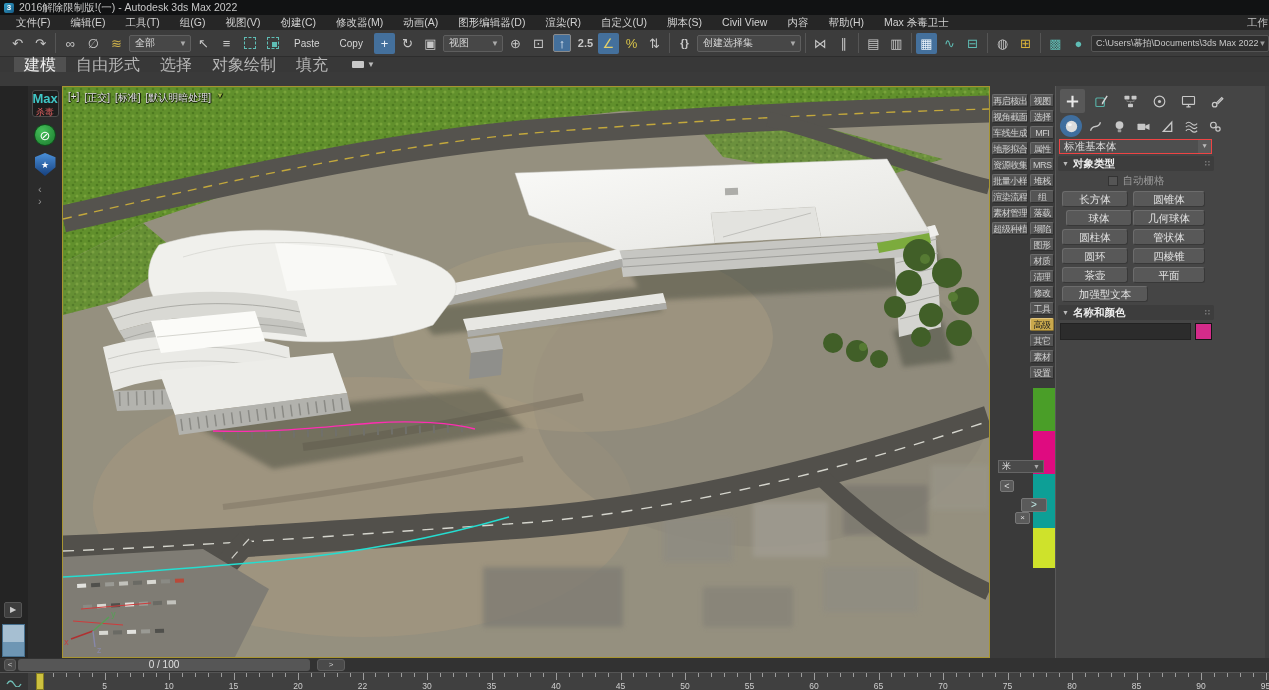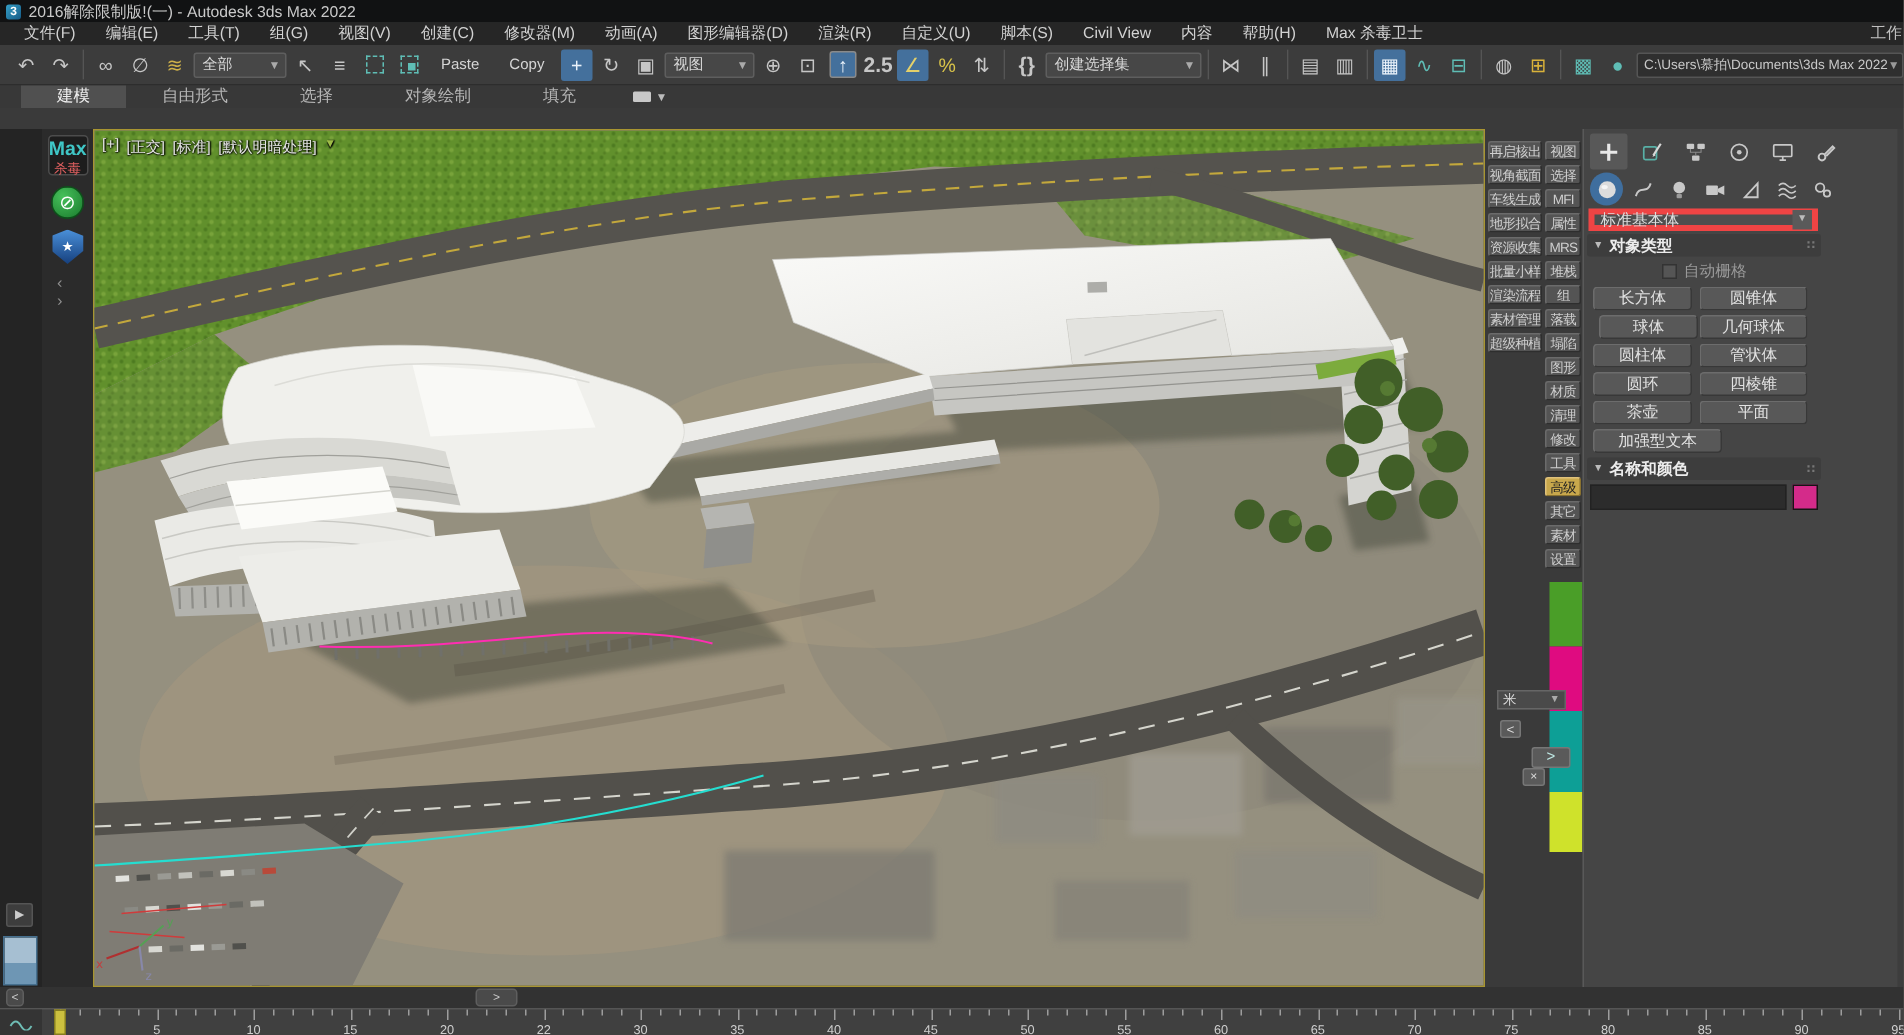--- a/index.html
+++ b/index.html
@@ -24,38 +24,38 @@
 
   
   #toolbar { position:absolute; left:0; top:30px; width:1269px; height:27px; background:#3c3c3c;
     border-bottom:1px solid #2d2d2d; display:flex; align-items:center; gap:2px; padding:0 3px; }
   .tb-grip { width:5px; height:18px; margin-right:2px;
     background:repeating-linear-gradient(to bottom,#5a5a5a 0 2px,transparent 2px 4px); }
   .tb-btn { width:21px; height:21px; display:flex; align-items:center; justify-content:center;
     color:#c6c6c6; font-size:13px; border-radius:2px; line-height:1; cursor:default; flex:0 0 auto; }
   .tb-btn.hl { background:#44709c; color:#eaf2fa; }
   .tb-btn.bx { border:1px solid #8a8a8a; width:18px; height:18px; margin:0 2px; }
-  .tb-btn.sm { font-size:14px; font-weight:bold; }
+  .tb-btn.sm { font-size:11px; font-weight:bold; }
   .tb-sep { width:1px; height:20px; background:#2c2c2c; border-right:1px solid #555; margin:0 2px; flex:0 0 auto; }
   .tb-text { color:#d5d5d5; font-size:10px; padding:0 9px; cursor:default; flex:0 0 auto; }
   .tb-dd { height:17px; background:#474747; border:1px solid #5e5e5e; border-radius:2px;
     display:flex; align-items:center; padding:0 3px 0 5px; font-size:10px; color:#d8d8d8; flex:0 0 auto; }
   .tb-dd .arr { margin-left:auto; color:#aaa; font-size:8px; padding-left:4px; }
   .tb-path { height:17px; background:#2f2f2f; border:1px solid #555; border-radius:2px; width:178px;
     display:flex; align-items:center; padding:0 4px; font-size:9px; color:#c8c8c8; white-space:nowrap;
     overflow:hidden; flex:0 0 auto; }
   .tb-path .arr { margin-left:auto; color:#999; font-size:8px; }
   .sq-dash { width:12px; height:12px; border:1px dashed #5fbdb5; display:inline-block; }
   .sq-win { width:12px; height:12px; border:1px dashed #5fbdb5; position:relative; display:inline-block; }
   .sq-win::after { content:""; position:absolute; right:1px; bottom:1px; width:5px; height:5px; background:#5fbdb5; }
 
   
   #ribbon-tabs { position:absolute; left:0; top:57px; width:1269px; height:15px; background:#383838;
     display:flex; align-items:stretch; padding-left:14px; }
-  .rtab { color:#b5b5b5; font-size:11px; line-height:15px; padding:0 24px; cursor:default; }
+  .rtab { color:#b5b5b5; font-size:16px; line-height:15px; padding:0 10px; cursor:default; }
   .rtab.active { background:#505050; color:#eee; }
   #ribbon-collapse { display:flex; align-items:center; gap:3px; margin-left:14px; }
   #ribbon-collapse .bar { width:12px; height:7px; background:#c8c8c8; border-radius:1px; }
   #ribbon-collapse .arr { color:#bbb; font-size:8px; }
   #ribbon-sub { position:absolute; left:0; top:72px; width:1269px; height:14px; background:#3a3a3a; display:flex; }
   .subtab { background:#525252; color:#ddd; font-size:10px; line-height:14px; padding:0 10px; }
 
   
   #left-strip { position:absolute; left:0; top:86px; width:28px; height:572px; background:#242424; }
   #layout-expand-btn { position:absolute; left:4px; top:516px; width:18px; height:16px; background:#3d3d3d;
@@ -110,21 +110,21 @@
   #cmd-panel { position:absolute; left:1055px; top:86px; width:214px; height:572px; background:#454545;
     border-left:1px solid #595959; }
   #cmd-tabs { position:absolute; left:4px; top:3px; display:flex; gap:4px; }
   .cmd-tab { width:25px; height:24px; display:flex; align-items:center; justify-content:center; border-radius:2px; }
   .cmd-tab.active { background:#585858; }
   #cmd-cats { position:absolute; left:4px; top:29px; display:flex; gap:2px; }
   .cmd-cat { width:22px; height:22px; display:flex; align-items:center; justify-content:center; border-radius:50%; }
   .cmd-cat.active { background:#3f6e9e; }
   .ic { width:17px; height:17px; display:block; }
   #cat-dropdown { position:absolute; left:3px; top:53px; width:153px; height:15px; background:#4e4e4e;
-    border:4px solid #ef4444; display:flex; align-items:center; font-size:10.5px; color:#ddd; padding-left:4px;font-family:Liberation Mono, monospace; }
+    border:1px solid #ef4444; display:flex; align-items:center; font-size:10.5px; color:#ddd; padding-left:4px;font-family:Liberation Mono, monospace; }
   #cat-dropdown .arr { margin-left:auto; width:13px; height:13px; background:#5a5a5a; color:#bbb;
     font-size:7px; text-align:center; line-height:13px; }
   .rollout { position:absolute; left:2px; width:156px; height:15px; background:#3d3d3d; border-radius:2px;
     display:flex; align-items:center; font-size:10.5px; font-weight:bold; color:#ececec; padding:0 4px; gap:4px; }
   .rollout .caret { font-size:7px; color:#bbb; } .rollout .dots { margin-left:auto; color:#777; font-size:8px; }
   #autogrid-row { position:absolute; left:0; top:88px; width:160px; display:flex; justify-content:center;
     align-items:center; gap:5px; }
   #autogrid-box { width:10px; height:10px; background:#555; border:1px solid #333; }
   #autogrid-label { color:#999; font-size:10.5px; }
   #prim-grid { position:absolute; left:6px; top:105px; width:150px; }
@@ -692,20 +692,21 @@
       <span>名称和颜色</span>
       <span class="dots">∷</span>
     </div>
     <div id="name-field"></div>
     <div id="obj-color" style="background: rgb(212, 43, 138);"></div>
     <div id="cmd-scrollbar"></div>
   </div>
 
   <div id="timeslider">
     <div class="ts-arrow" id="ts-left">&lt;</div>
+    <div id="ts-field">0 / 100</div>
     <div class="ts-arrow" id="ts-right">&gt;</div>
   </div>
 
   <div id="trackbar">
     <div id="tb-icon-cell">
       <svg width="16" height="10" viewBox="0 0 16 10">
         <path d="M1 7q3.5 -6 7 0t7 0" fill="none" stroke="#6fbdb5" stroke-width="1.3"></path>
       </svg>
     </div>
     <div id="ticks">

